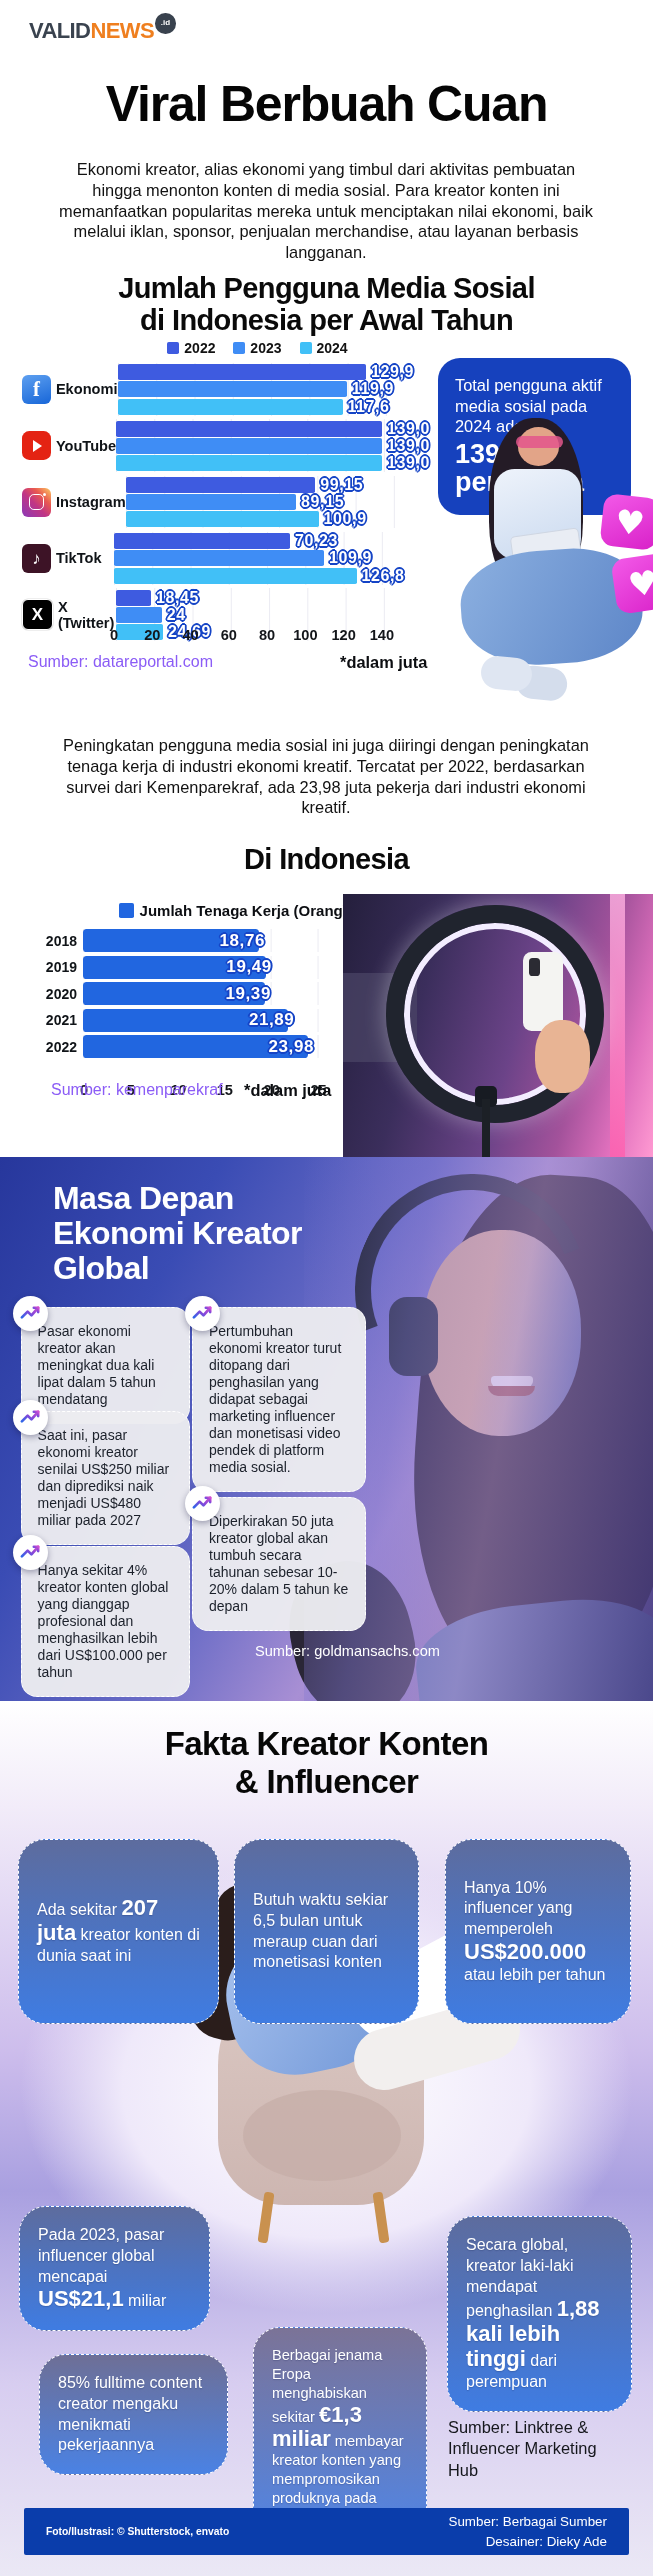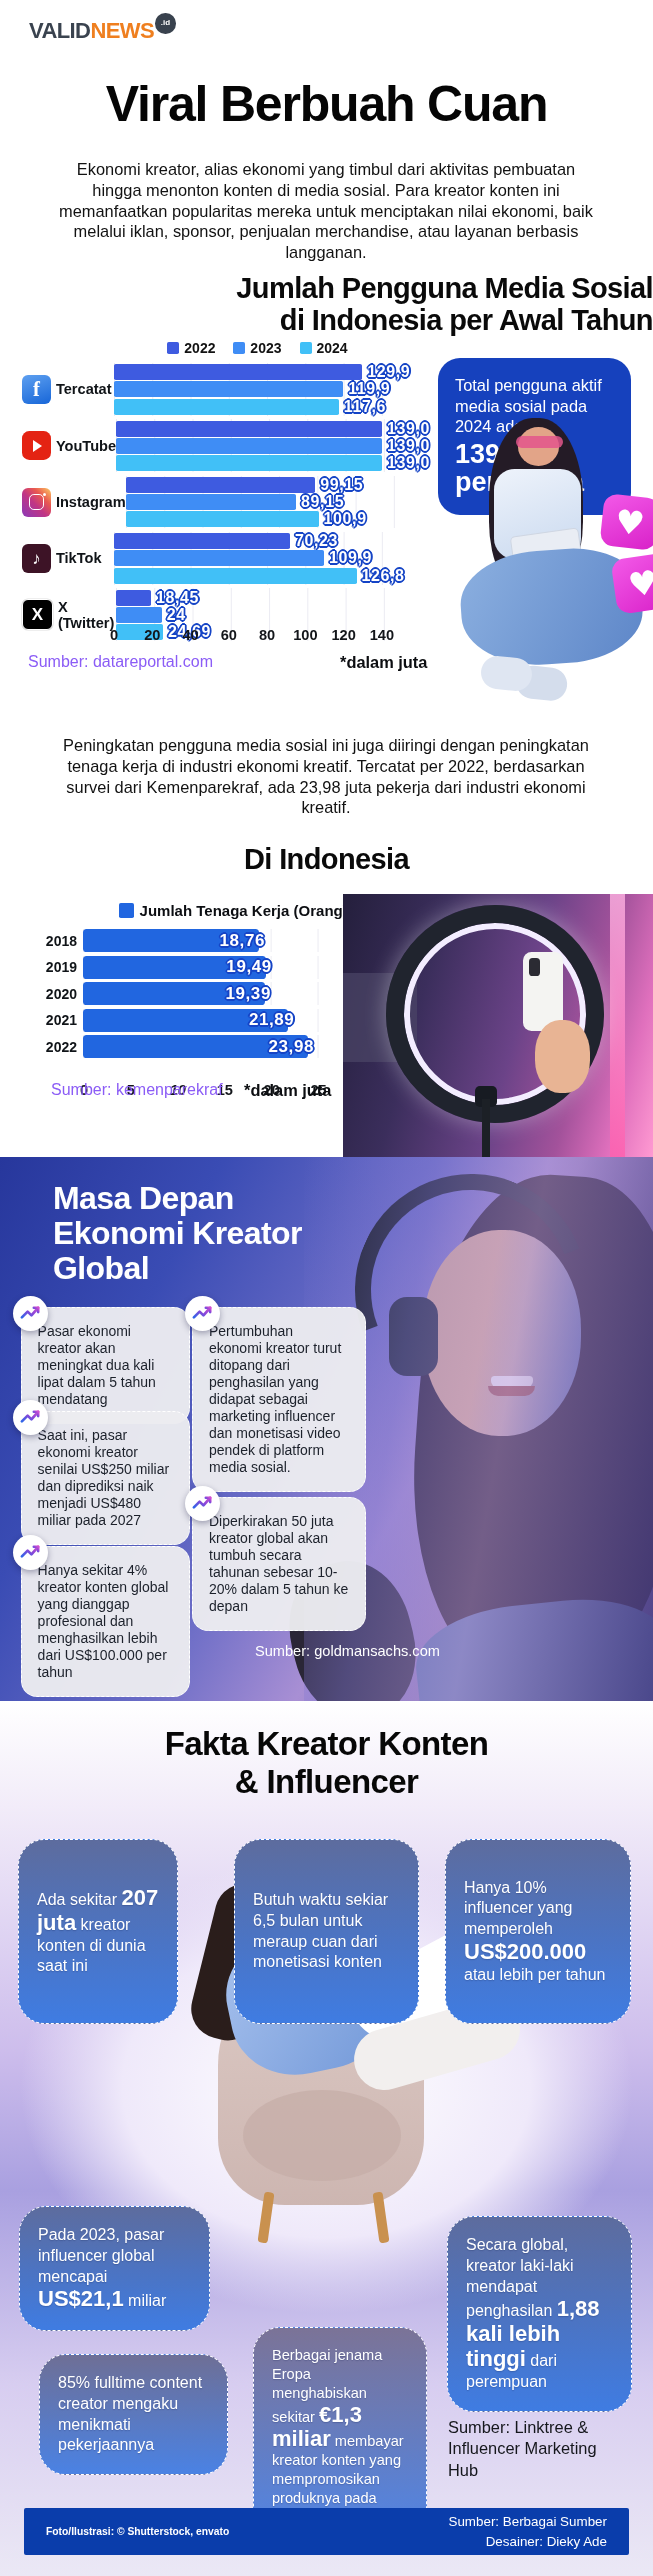--- a/index.html
+++ b/index.html
@@ -12,21 +12,21 @@
   #sec1{top:0;height:1157px;background:#fff;}
   .logo{left:29px;top:18px;font-size:22px;font-weight:900;letter-spacing:-0.6px;}
   .logo .v{color:#3a434f;} .logo .n{color:#ef7f1f;}
   .logo-badge{display:inline-block;vertical-align:top;margin-left:1.2px;margin-top:-4.9px;
     width:20.6px;height:20.6px;border-radius:50%;background:#39424e;color:#fff;font-size:8px;
     font-weight:700;text-align:center;line-height:20.6px;letter-spacing:0;}
   .h1{left:0;top:75px;width:653px;text-align:center;font-size:50px;font-weight:900;letter-spacing:-1.2px;color:#050505;}
   .intro{left:53px;width:546px;text-align:center;font-size:16.4px;line-height:1.27;font-weight:500;}
   #intro1{top:159px;} #intro2{top:735px;}
   .sec-h2{left:0;width:653px;text-align:center;font-size:29px;line-height:1.12;font-weight:900;letter-spacing:-0.6px;color:#0a0a0a;}
-  #h2-social{top:272px;text-align:right;} #h2-workers{top:843px;}
+  #h2-social{top:272px;} #h2-workers{top:843px;}
 
   .legend{left:114px;top:340px;width:287px;display:flex;justify-content:center;gap:18px;}
   .lg-item{display:flex;align-items:center;gap:4.9px;font-size:14px;font-weight:700;}
   .lg-swatch{width:12px;height:12px;border-radius:1.8px;display:inline-block;}
 
   #chart1{left:22px;top:363px;width:437px;}
   .c1group{display:flex;align-items:center;margin-bottom:3.6px;}
   .plat-tile{flex:0 0 29px;height:29px;border-radius:6px;margin-right:4.9px;position:relative;
     display:flex;align-items:center;justify-content:center;}
   .plat-tile .g{color:#fff;font-weight:800;font-size:17px;line-height:1;}
@@ -125,21 +125,21 @@
   
   #sec3{top:1701px;height:875px;
     background:radial-gradient(ellipse 425px 316px at 50% 44%, #ffffff 0%, #efe9fa 48%, rgba(239,233,250,0) 72%),
                linear-gradient(180deg,#ffffff 0%,#f2ecf9 12%,#cdbdec 40%,#a9a0e0 56%,#d7cdf0 78%,#ebe8f5 100%);}
   #facts-h2{left:0;top:24px;width:653px;text-align:center;font-size:33px;line-height:1.15;font-weight:900;color:#070707;letter-spacing:-0.6px;}
   .fact-card{position:absolute;z-index:6;border:1.8px dashed #fff;border-radius:27px;color:#fff;
     background:linear-gradient(180deg,#5d6c9e 0%,#4b74c4 55%,#3f7ce2 100%);
     padding:18px 18px;box-sizing:border-box;font-size:16px;line-height:1.3;font-weight:500;
     display:flex;align-items:center;text-shadow:0 0.6px 1.2px rgba(20,30,80,.25);}
   .fact-card b{font-weight:800;} .fact-card b.big{font-size:22px;line-height:1.05;}
-  #fk0{left:18px; top:138px;width:160px;min-height:185px;align-items:center;}
+  #fk0{left:18px; top:138px;width:201px;min-height:185px;align-items:center;}
   #fk1{left:234px;top:138px;width:185px;min-height:185px;}
   #fk2{left:445px;top:138px;width:186px;min-height:185px;}
   #fk3{left:19px; top:505px;width:191px;}
   #fk4{left:447px;top:515px;width:185px;}
   #fk5{left:39px; top:653px;width:189px;background:linear-gradient(180deg,#6e6f96 0%,#4a82e4 100%);}
   #fk6{left:253px;top:626px;width:174px;font-size:14.6px;background:linear-gradient(180deg,#7b7397 0%,#4f86e8 100%);}
   #facts-src{left:448px;top:716px;width:152px;font-size:16.4px;line-height:1.3;color:#15171c;z-index:6;}
 
   
   #photo4{left:91px;top:158px;width:449px;height:352px;z-index:3;}
@@ -202,21 +202,21 @@
         <span class="lg-item">
           <span class="lg-swatch" style="background: rgb(65, 192, 247);"></span>
           <span class="lg-label">2024</span>
         </span>
       </div>
     <div class="abs" id="chart1">
         <div class="c1group">
           <div class="plat-tile tile-fb">
             <span class="g">f</span>
           </div>
-          <div class="plat-label">Tercatat</div>
+          <div class="plat-label">Ekonomi</div>
           <div class="c1bars">
             <div class="bline">
               <div class="bar" style="width: 86.6%; background: rgb(62, 91, 224);"></div>
               <span class="dl" style="left: calc(86.6% + 4.9px);">129,9</span>
             </div>
             <div class="bline">
               <div class="bar" style="width: 79.9333%; background: rgb(63, 141, 245);"></div>
               <span class="dl" style="left: calc(79.9333% + 4.9px);">119,9</span>
             </div>
             <div class="bline">

